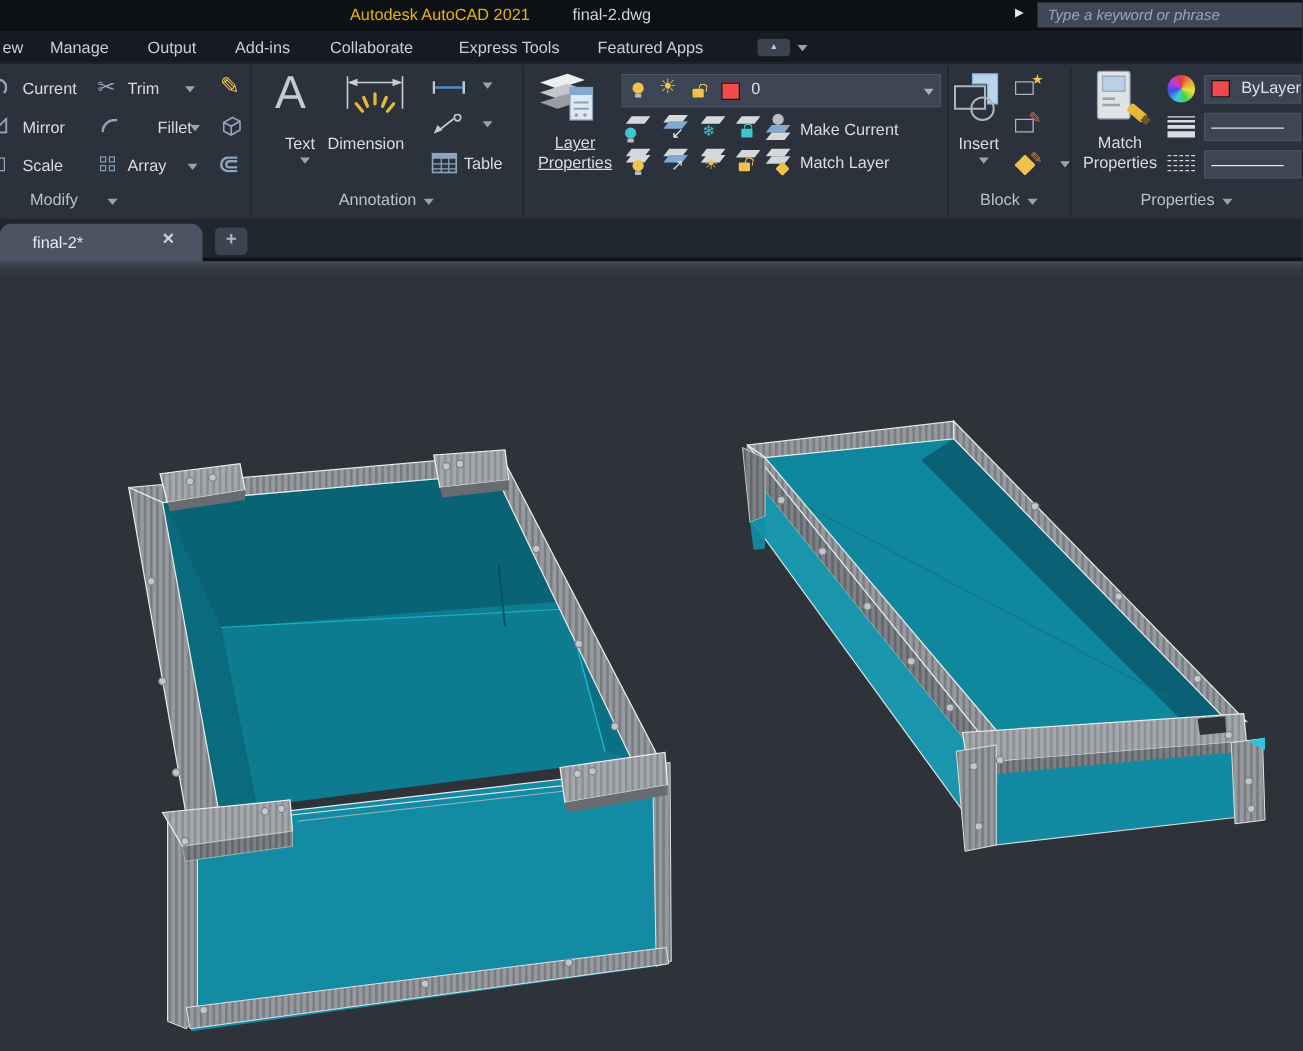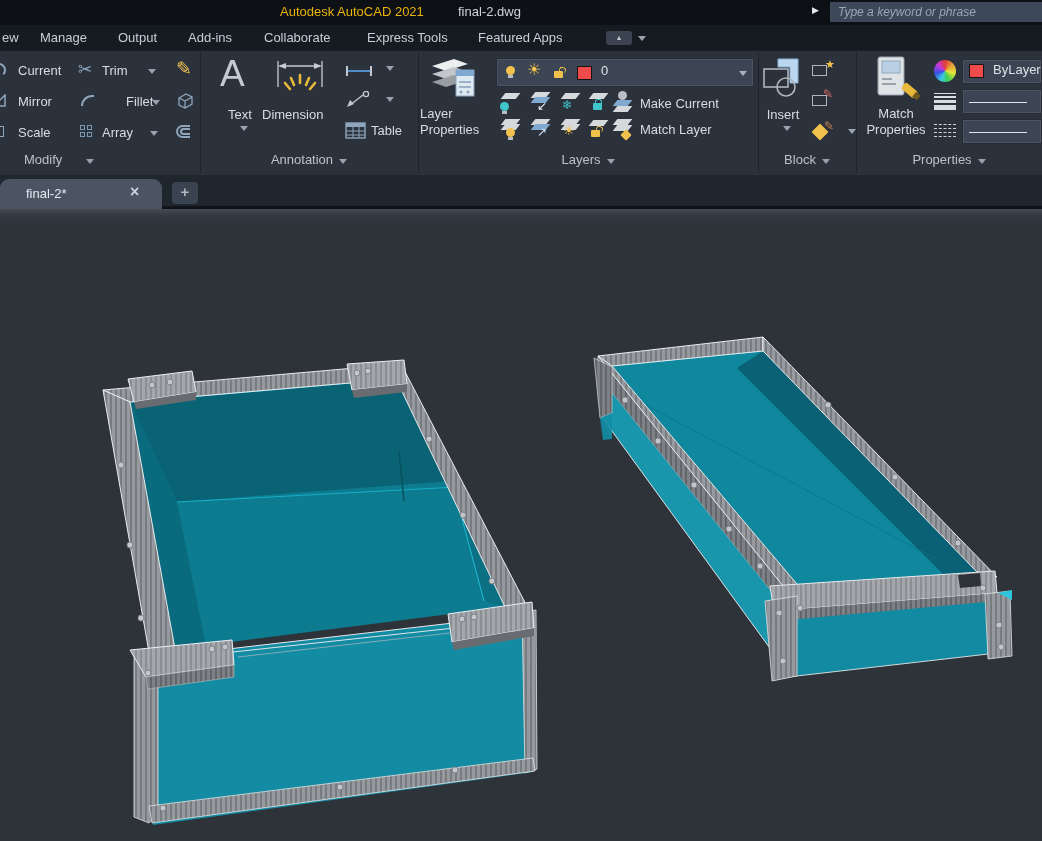--- a/index.html
+++ b/index.html
@@ -208,21 +208,21 @@
     <path d="M2,12 L24,5 L38,10 L16,17 Z" fill="#eceef0"></path>
     <path d="M2,20 L24,13 L38,18 L16,25 Z" fill="#c3c7cb"></path>
     <path d="M2,28 L24,21 L38,26 L16,33 Z" fill="#989da2"></path>
     <rect x="26" y="16" width="18" height="26" fill="#dfe9f2" stroke="#8aa4bd"></rect>
     <rect x="26" y="16" width="18" height="6" fill="#7fa9d0"></rect>
     <line x1="29" y1="28" x2="41" y2="28" stroke="#8aa4bd" stroke-width="1.6"></line>
     <line x1="29" y1="33" x2="41" y2="33" stroke="#8aa4bd" stroke-width="1.6"></line>
     <circle cx="31" cy="38" r="1.5" fill="#8aa4bd"></circle>
       <circle cx="38" cy="38" r="1.5" fill="#8aa4bd"></circle>
   </svg>
-  <span class="abs btxt" style="left:420px; top:55px; width:80px; text-align:left; line-height:16px; white-space:normal;">Layer Properties</span>
+  <span class="abs btxt" style="left:420px; top:55px; width:80px; text-align:center; line-height:16px; white-space:normal;text-decoration:underline;">Layer Properties</span>
 
   <div class="combo" style="left:496px; top:7px; width:258px; height:29px;">
     <span class="bulb" style="left:9px; top:7px;"></span>
     <span class="glyph icn-yellow" style="left:30px; top:6px; font-size:16px;">☀</span>
     <span class="minilock gold" style="left:57px; top:12px;"></span>
     <span class="swatch" style="left:80px; top:7px;"></span>
     <span class="glyph" style="left:104px; top:7px; font-size:13px; color:#dde1e6;">0</span>
     <span class="caret"></span>
   </div>
 
@@ -269,22 +269,20 @@
     <span class="para" style="left:6px; top:2px;"></span>
       <span class="minilock gold" style="left:6px; top:12px;"></span>
     </span>
   <span class="ltile" style="left:610px; top:67px;">
     <span class="para" style="left:5px; top:1px;"></span>
       <span class="para" style="left:5px; top:7px;"></span>
     <span class="tag" style="left:12px; top:13px;"></span>
     </span>
   <span class="abs btxt" style="left:640px; top:71px;">Match Layer</span>
 
-  <span class="abs rlabel" style="left:418px; top:101px; width:340px; text-align:center;">
-    <span>Layers</span><span class="dn"></span></span>
   <div class="sep" style="left:758px"></div>
 
   <svg class="abs" style="left:762px; top:6px;" width="44" height="44">
     <path d="M16,2 L36,2 L36,26 L28,26 L28,10 L16,10 Z" fill="#b9d6ee" stroke="#8fb2d4"></path>
     <rect x="2" y="12" width="24" height="18" fill="none" stroke="#aeb5bc" stroke-width="1.6"></rect>
     <circle cx="24" cy="30" r="9" fill="none" stroke="#aeb5bc" stroke-width="1.6"></circle>
   </svg>
   <span class="abs btxt" style="left:756px; top:56px; width:54px; text-align:center;">Insert</span>
   <span class="abs dn" style="left:777px; top:75px;"></span>
 

